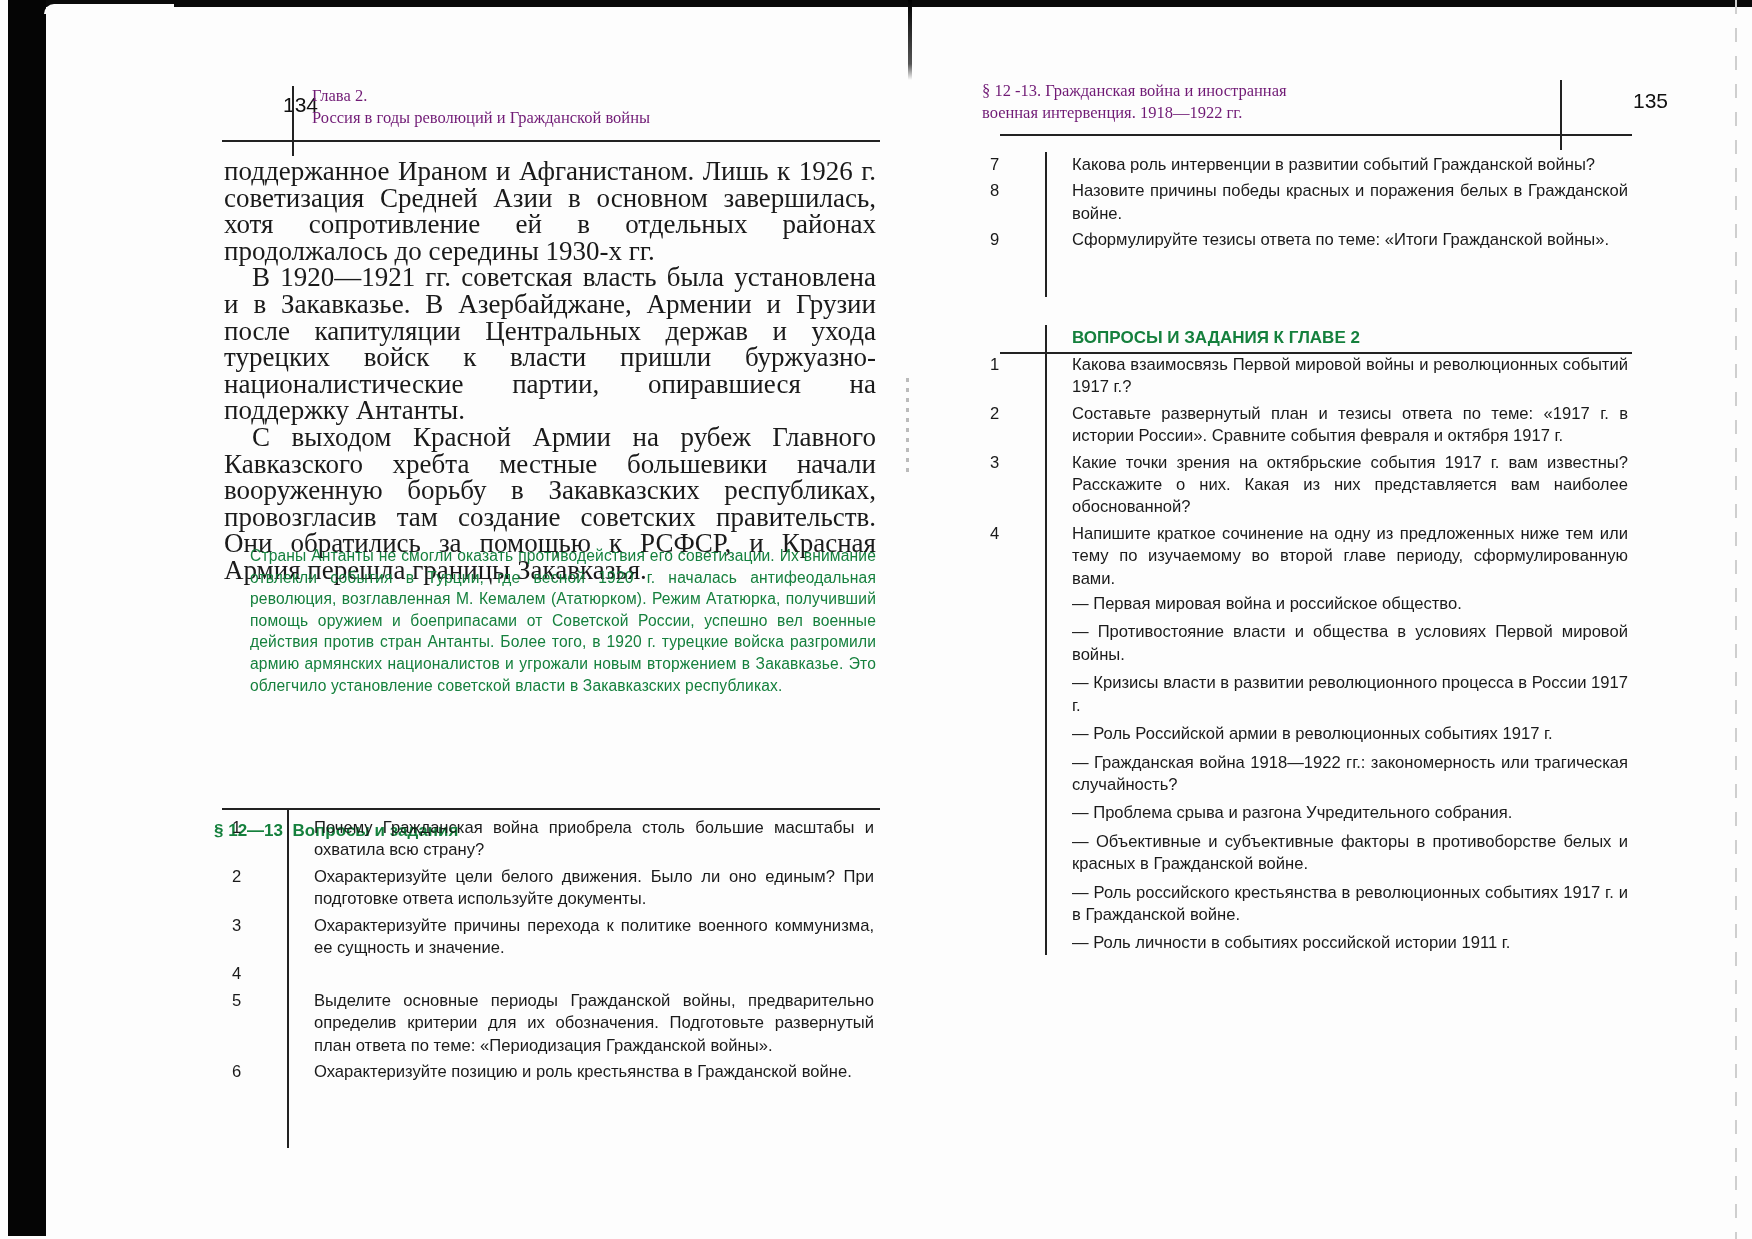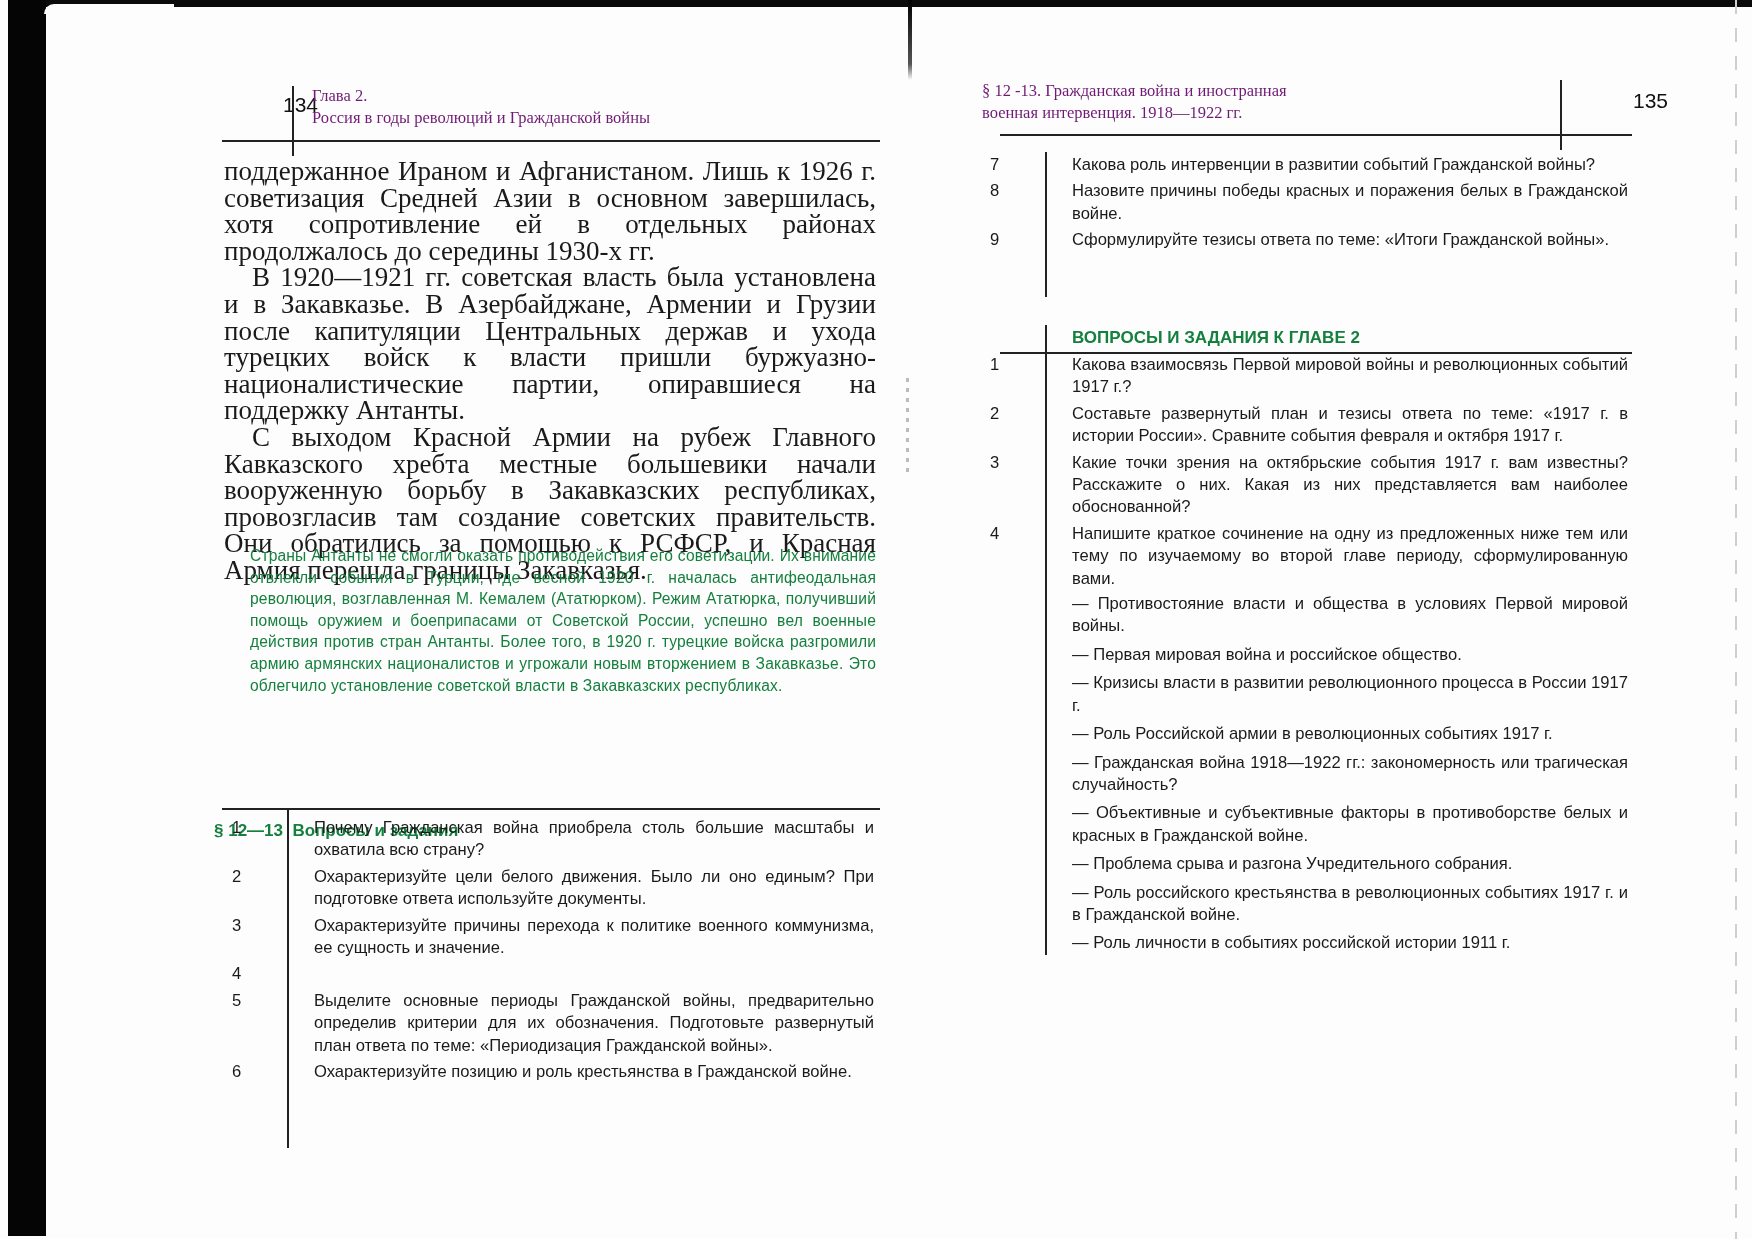--- a/index.html
+++ b/index.html
@@ -136,25 +136,25 @@
       <span class="qtext">Составьте развернутый план и тезисы ответа по теме: «1917 г. в истории России». Сравните события февраля и октября 1917 г.</span>
     </div>
     <div class="qrow">
       <span class="qnum" style="width:82px;">3</span>
       <span class="qtext">Какие точки зрения на октябрьские события 1917 г. вам известны? Расскажите о них. Какая из них представляется вам наиболее обоснованной?</span>
     </div>
     <div class="qrow">
       <span class="qnum" style="width:82px;">4</span>
       <span class="qtext">
         <span>Напишите краткое сочинение на одну из предложенных ниже тем или тему по изучаемому во второй главе периоду, сформулированную вами.</span>
+        <div class="qsub">— Первая мировая война и российское общество.</div>
         <div class="qsub">— Противостояние власти и общества в условиях Первой мировой войны.</div>
-        <div class="qsub">— Первая мировая война и российское общество.</div>
         <div class="qsub">— Кризисы власти в развитии революционного процесса в России 1917 г.</div>
         <div class="qsub">— Роль Российской армии в революционных событиях 1917 г.</div>
         <div class="qsub">— Гражданская война 1918—1922 гг.: закономерность или трагическая случайность?</div>
+        <div class="qsub">— Проблема срыва и разгона Учредительного собрания.</div>
         <div class="qsub">— Объективные и субъективные факторы в противоборстве белых и красных в Гражданской войне.</div>
-        <div class="qsub">— Проблема срыва и разгона Учредительного собрания.</div>
         <div class="qsub">— Роль российского крестьянства в революционных событиях 1917 г. и в Гражданской войне.</div>
         <div class="qsub">— Роль личности в событиях российской истории 1911 г.</div>
       </span>
     </div>
   </div>
 </div>
 
 </body></html>

